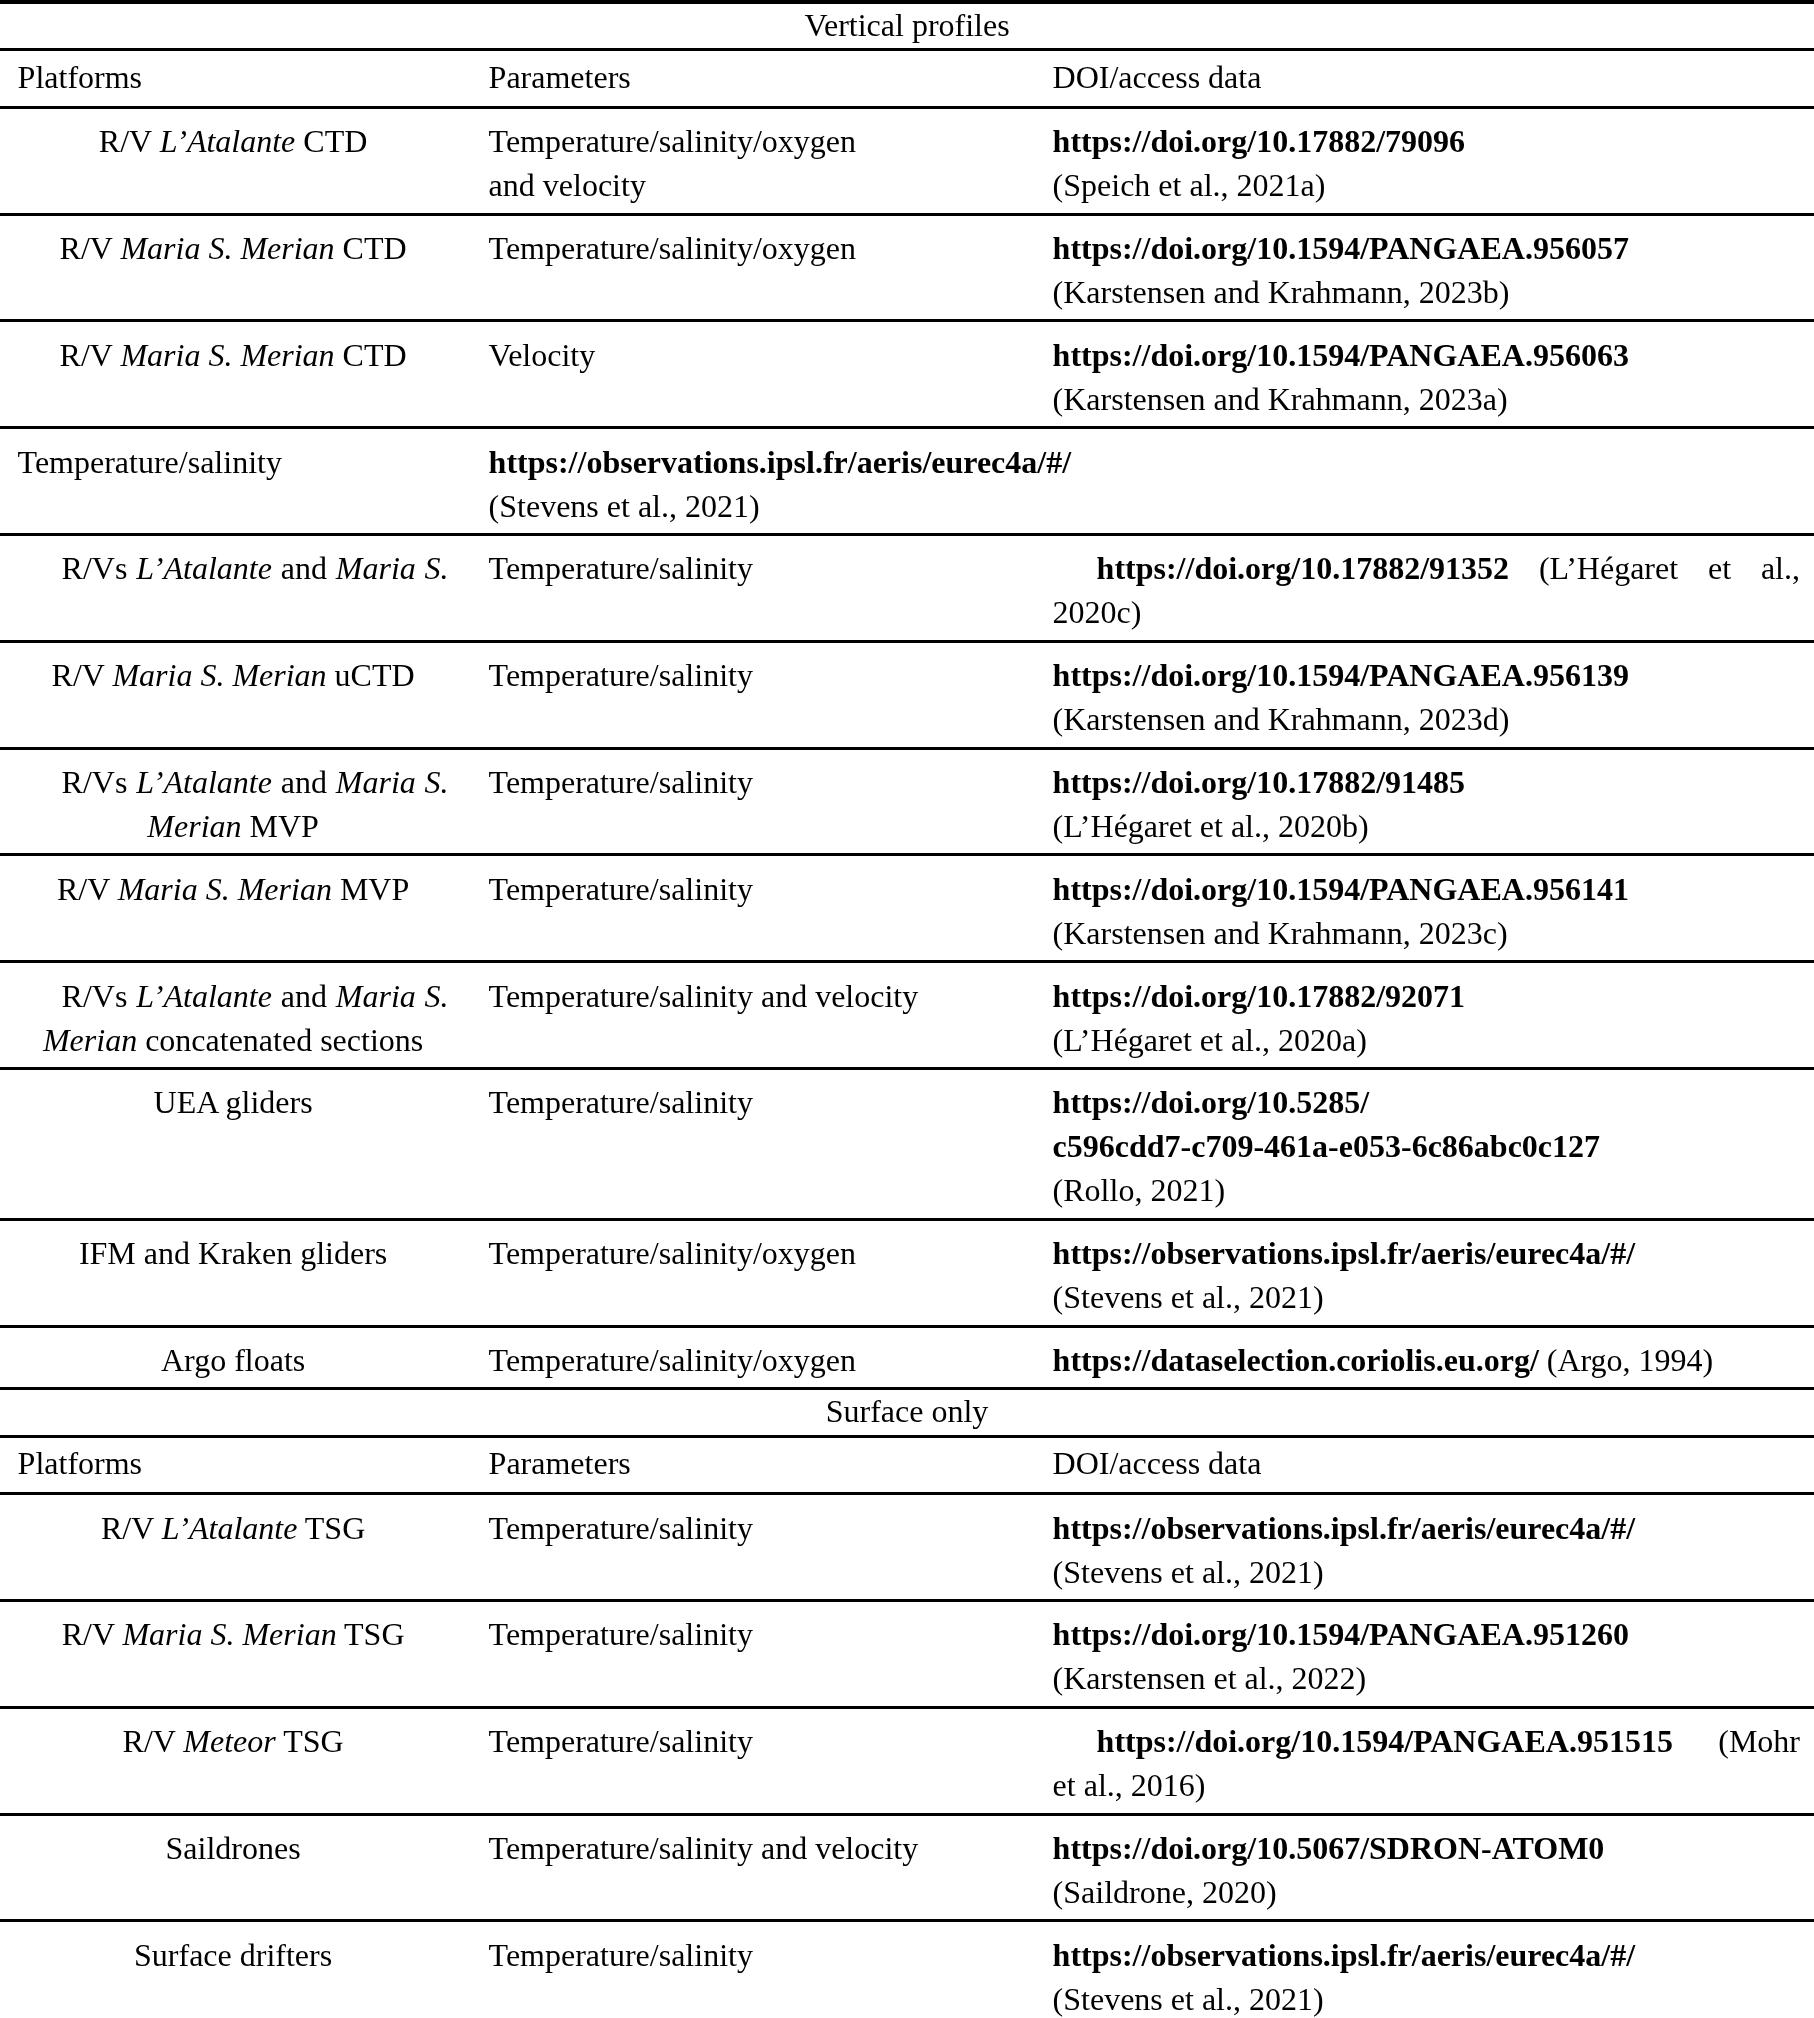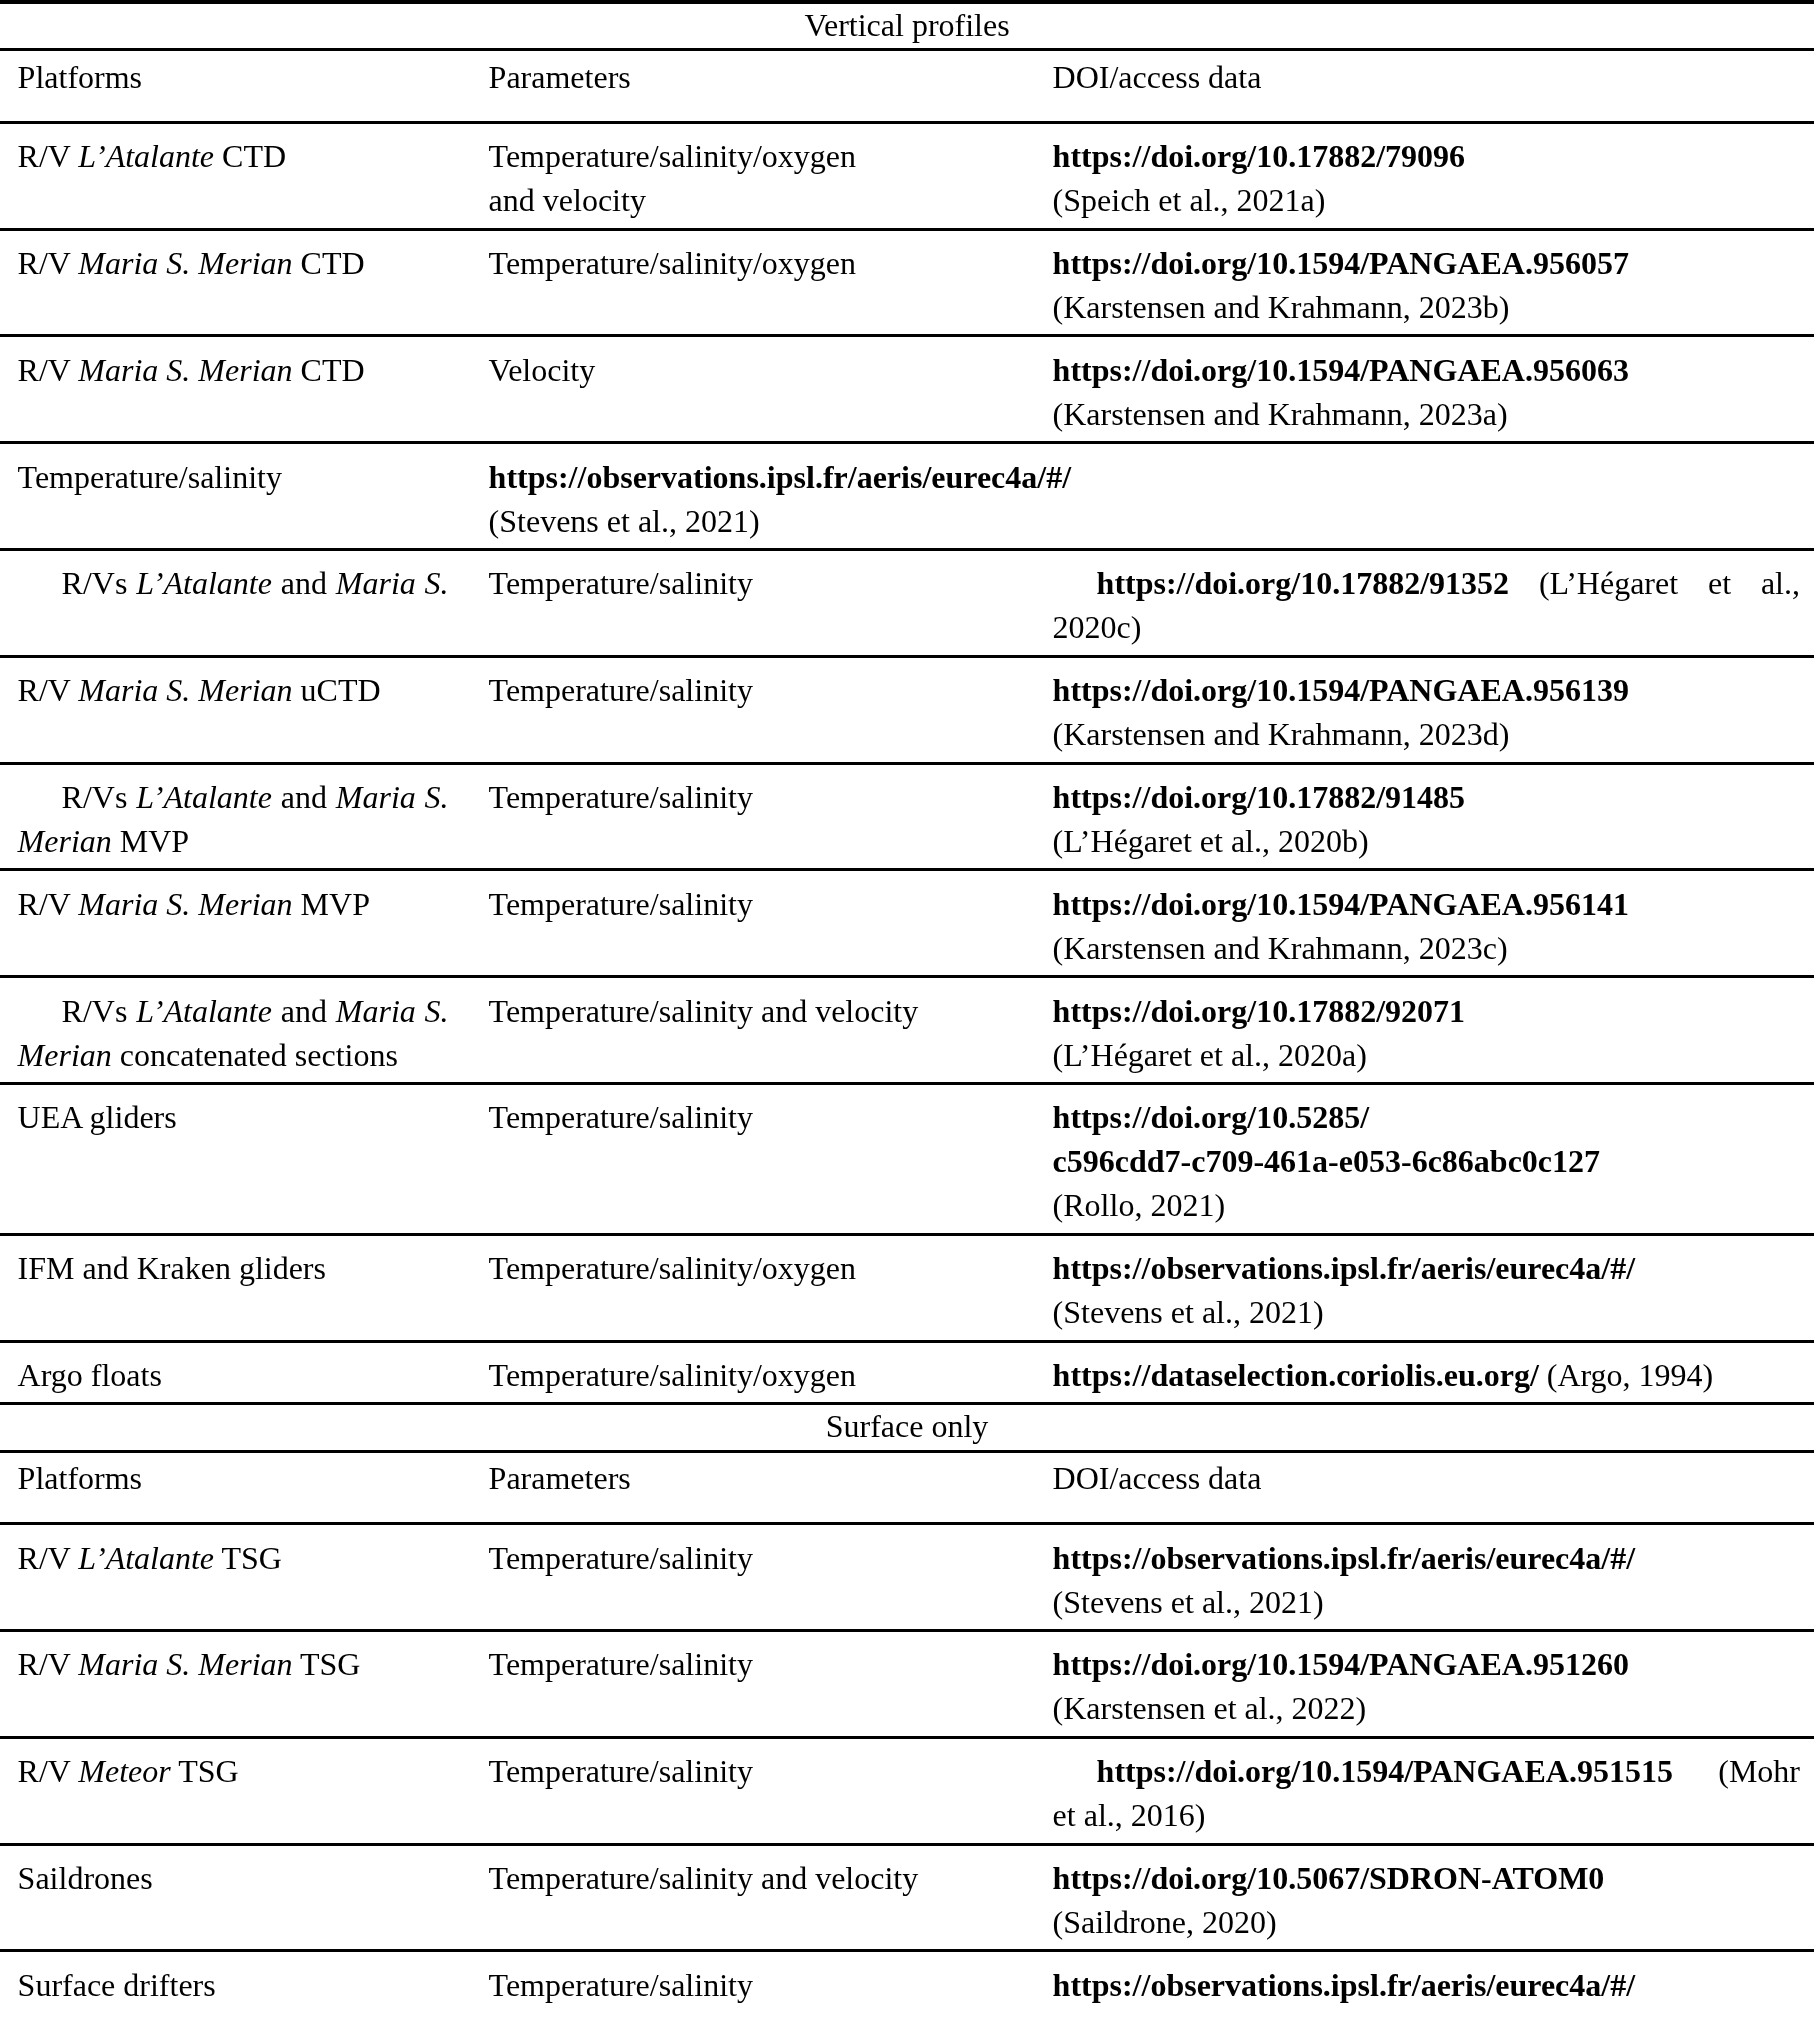--- a/index.html
+++ b/index.html
@@ -26,28 +26,28 @@
     display:block;
     text-align:center;
     padding:1.8px 0 3.5px 0;
   }
   .title-row .section-title{
     font-size:32px;
     line-height:39px;
   }
   .header-row{
     padding-top:3.5px;
-    padding-bottom:22px;
+    padding-bottom:7px;
   }
   .header-cell{
     font-size:32px;
     line-height:44px;
   }
   .cell{min-width:0;}
-  .cell.c-platform{padding-right:40px;}
+  .cell.c-platform{padding-right:40px;text-align:center;}
   .line{
     font-size:32px;
     line-height:44px;
     white-space:pre;
   }
   .line.just{
     display:flex;
     justify-content:space-between;
     white-space:nowrap;
     margin-left:44px;

